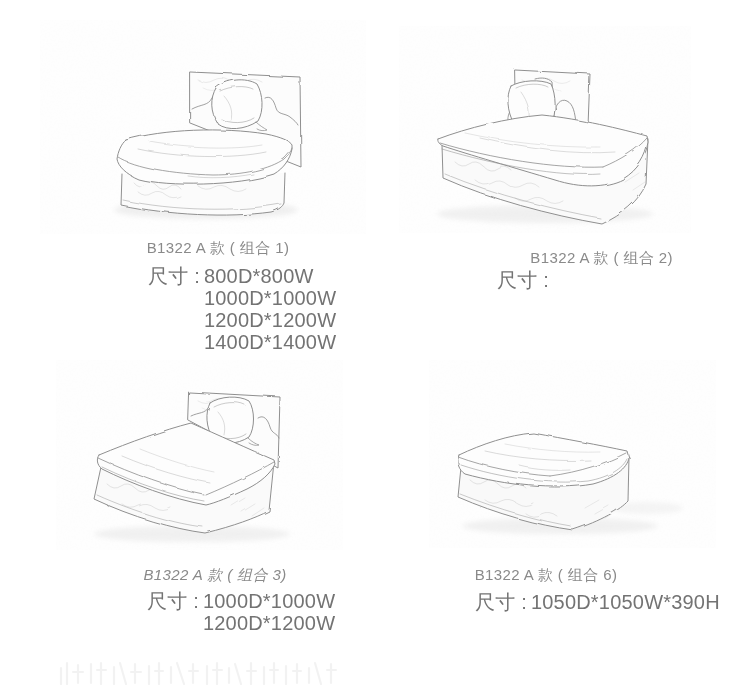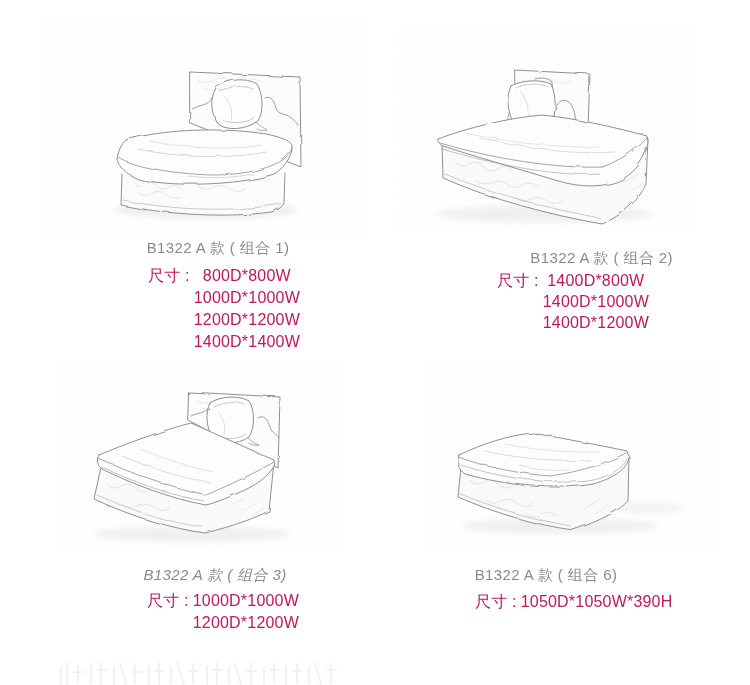--- a/index.html
+++ b/index.html
@@ -9,24 +9,24 @@
   }
   .stage{position:absolute;left:0;top:0;width:750px;height:685px;background:#ffffff;}
   figure.sketch{position:absolute;margin:0;padding:0;}
   figure.sketch svg{display:block;width:100%;height:100%;}
   .title{
     position:absolute;margin:0;font-weight:400;font-size:15px;
     color:#8a8a8a;text-align:center;letter-spacing:.4px;line-height:18px;white-space:nowrap;
   }
   .dims{
     position:absolute;display:flex;align-items:flex-start;
-    color:#be185d;font-size:16px;letter-spacing:.2px;white-space:nowrap;
+    color:#737373;font-size:20px;letter-spacing:.2px;white-space:nowrap;
   }
   .dims .dlabel{margin-right:4px;}
-  .dims .dvals div{white-space:nowrap;text-align:center;}
+  .dims .dvals div{white-space:nowrap;}
   
   .p1-img{left:38px;top:16px;width:330px;height:222px;}
   .p2-img{left:395px;top:22px;width:300px;height:215px;}
   .p3-img{left:52px;top:356px;width:295px;height:200px;}
   .p4-img{left:425px;top:358px;width:295px;height:195px;}
   .p1-title{left:98px;top:239px;width:240px;}
   .p2-title{left:433px;top:249px;width:240px;text-align:right;}
   .p3-title{left:95px;top:566px;width:240px;font-style:italic;}
   .p4-title{left:426px;top:566px;width:240px;}
   .p1-dims{left:148px;top:265px;line-height:22px;}
@@ -122,25 +122,20 @@
         <path d="M208,145 C225,138 243,127 252,116" opacity=".8"></path>
         <path d="M47,127 C100,143 165,155 205,152" opacity=".55"></path>
         <path d="M85,116 C130,127 180,133 220,130" opacity=".3"></path>
         <path d="M70,111 C110,120 160,126 205,125" opacity=".22"></path>
       </g>
     </svg>
   </figure>
   <h2 class="title p2-title">B1322 A 款 ( 组合 2)</h2>
   <div class="dims p2-dims">
     <span class="dlabel">尺寸 :</span>
-    <div class="dvals">
-      <div>1400D*800W</div>
-      <div>1400D*1000W</div>
-      <div>1400D*1200W</div>
-    </div>
   </div>
 
   <figure class="sketch p3-img">
     <svg viewBox="0 0 295 200">
       <rect x="4" y="4" width="287" height="190" filter="url(#paper)"></rect>
       <ellipse cx="140" cy="178" rx="98" ry="8" fill="#e3e3e3" opacity=".5" filter="url(#soft)"></ellipse>
       <g filter="url(#rough)" stroke="#8f8f8f" stroke-width="1" fill="none" stroke-linecap="round" stroke-linejoin="round">
         <path d="M137,36 L228,41 L226,112 L136,64 Z" fill="#fcfcfc"></path>
         <path d="M145,44 q8,5 16,0 q8,-4 16,1 q8,5 16,0" opacity=".16"></path>
         <path d="M150,52 q9,5 18,0 q9,-4 18,1" opacity=".13"></path>

